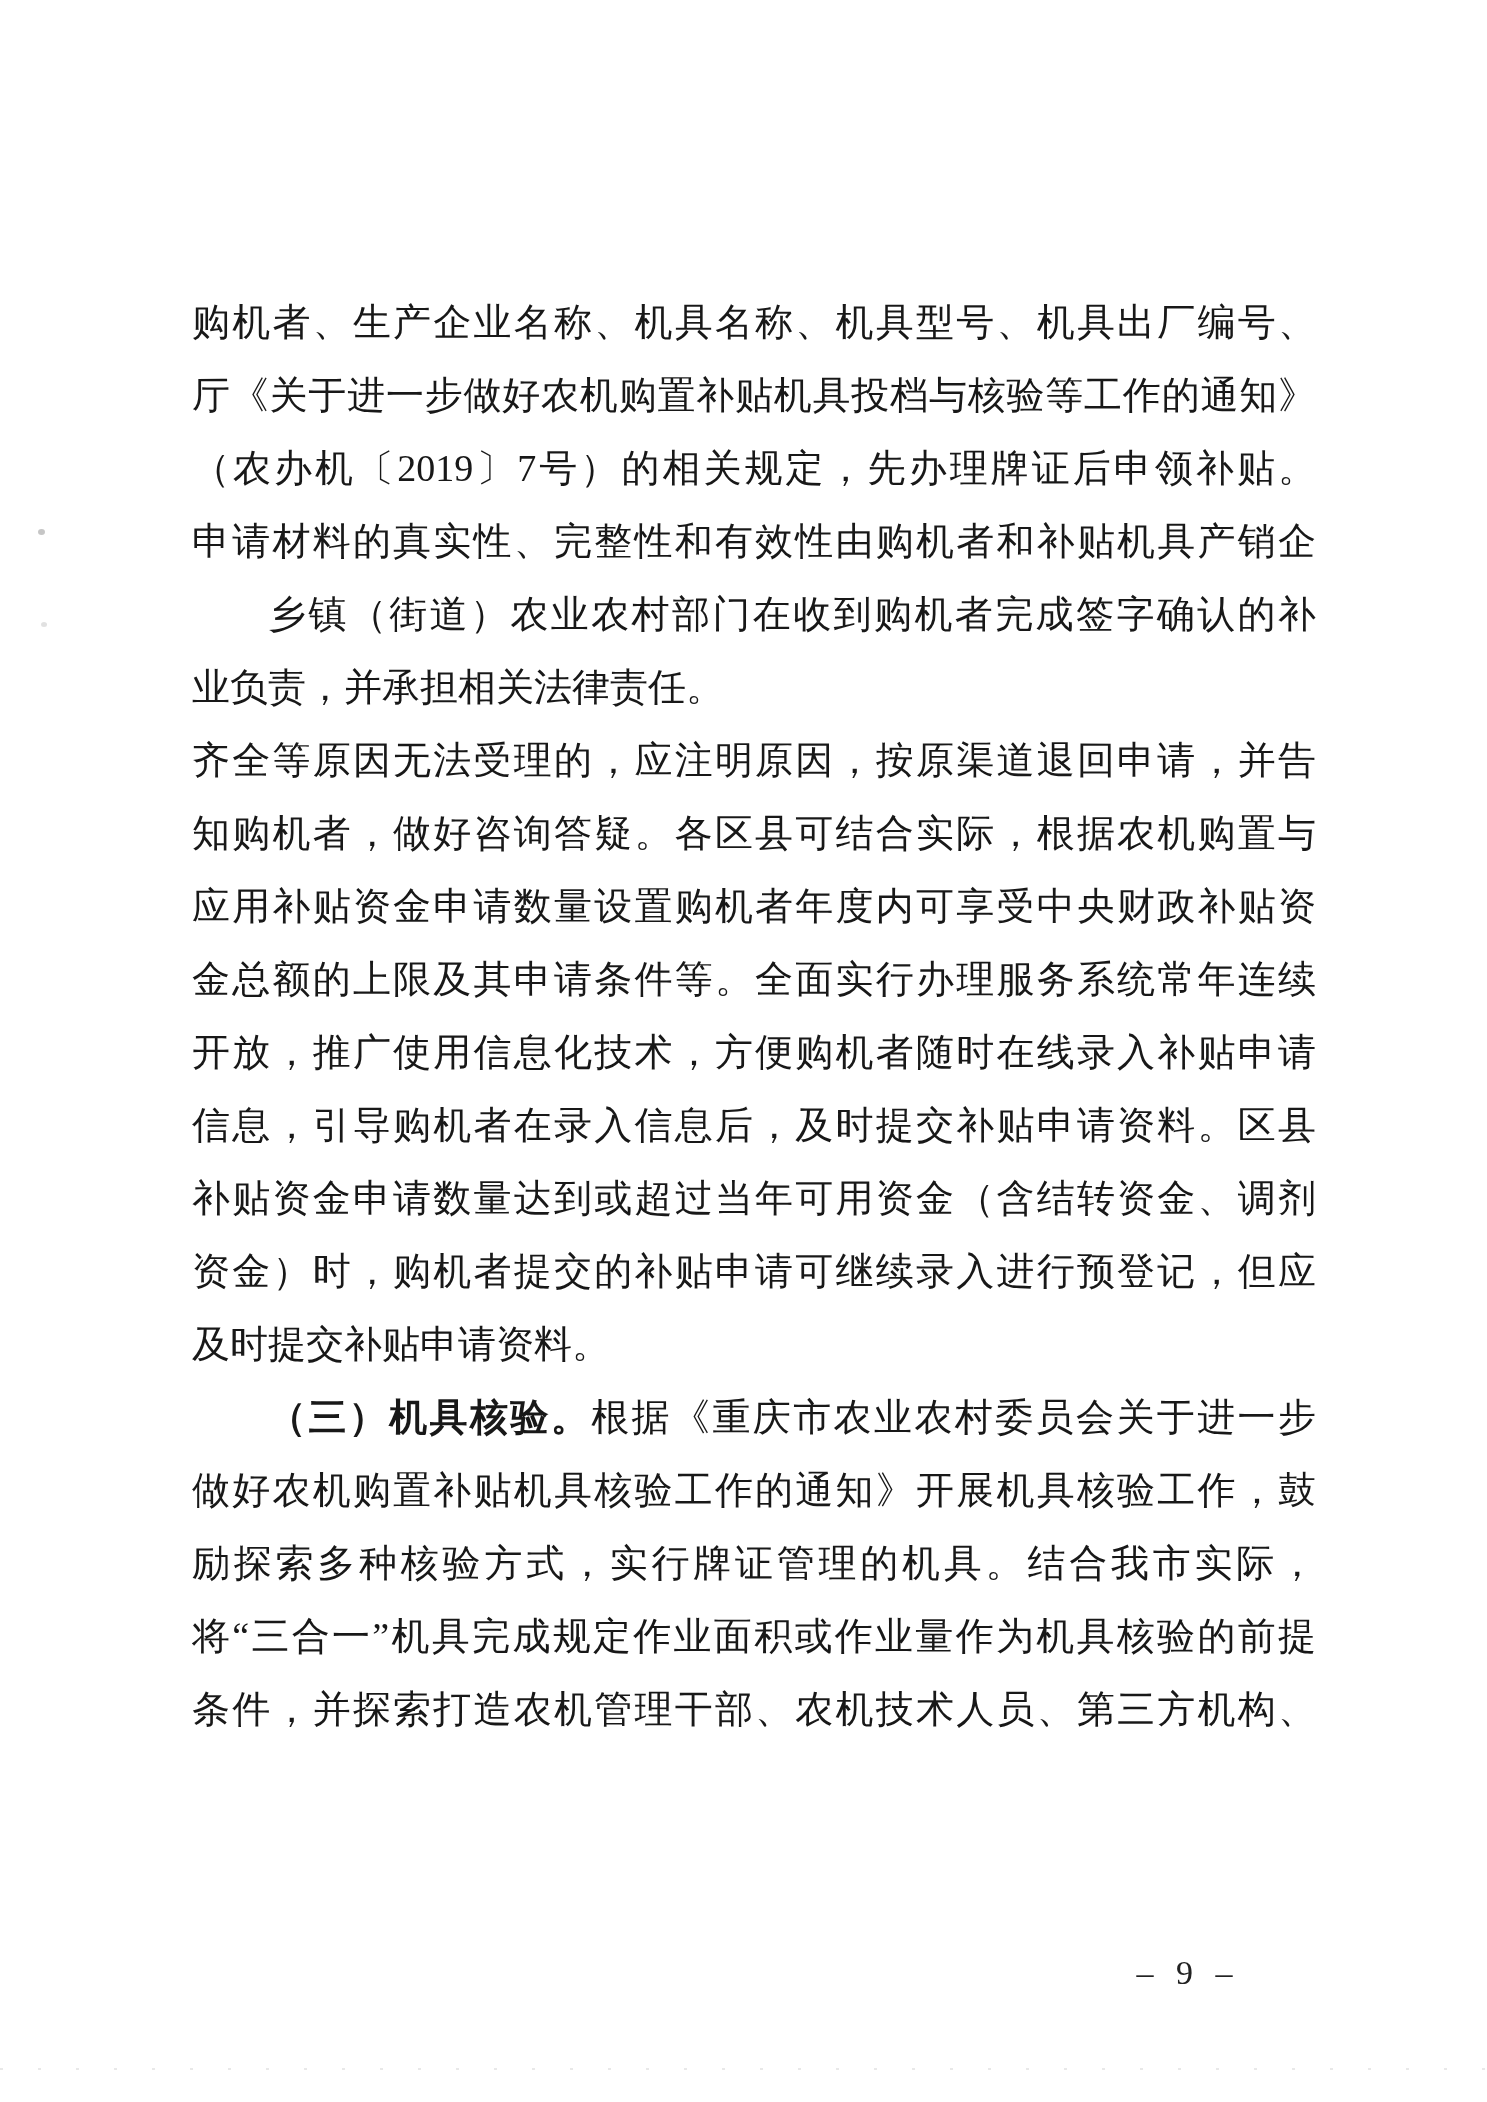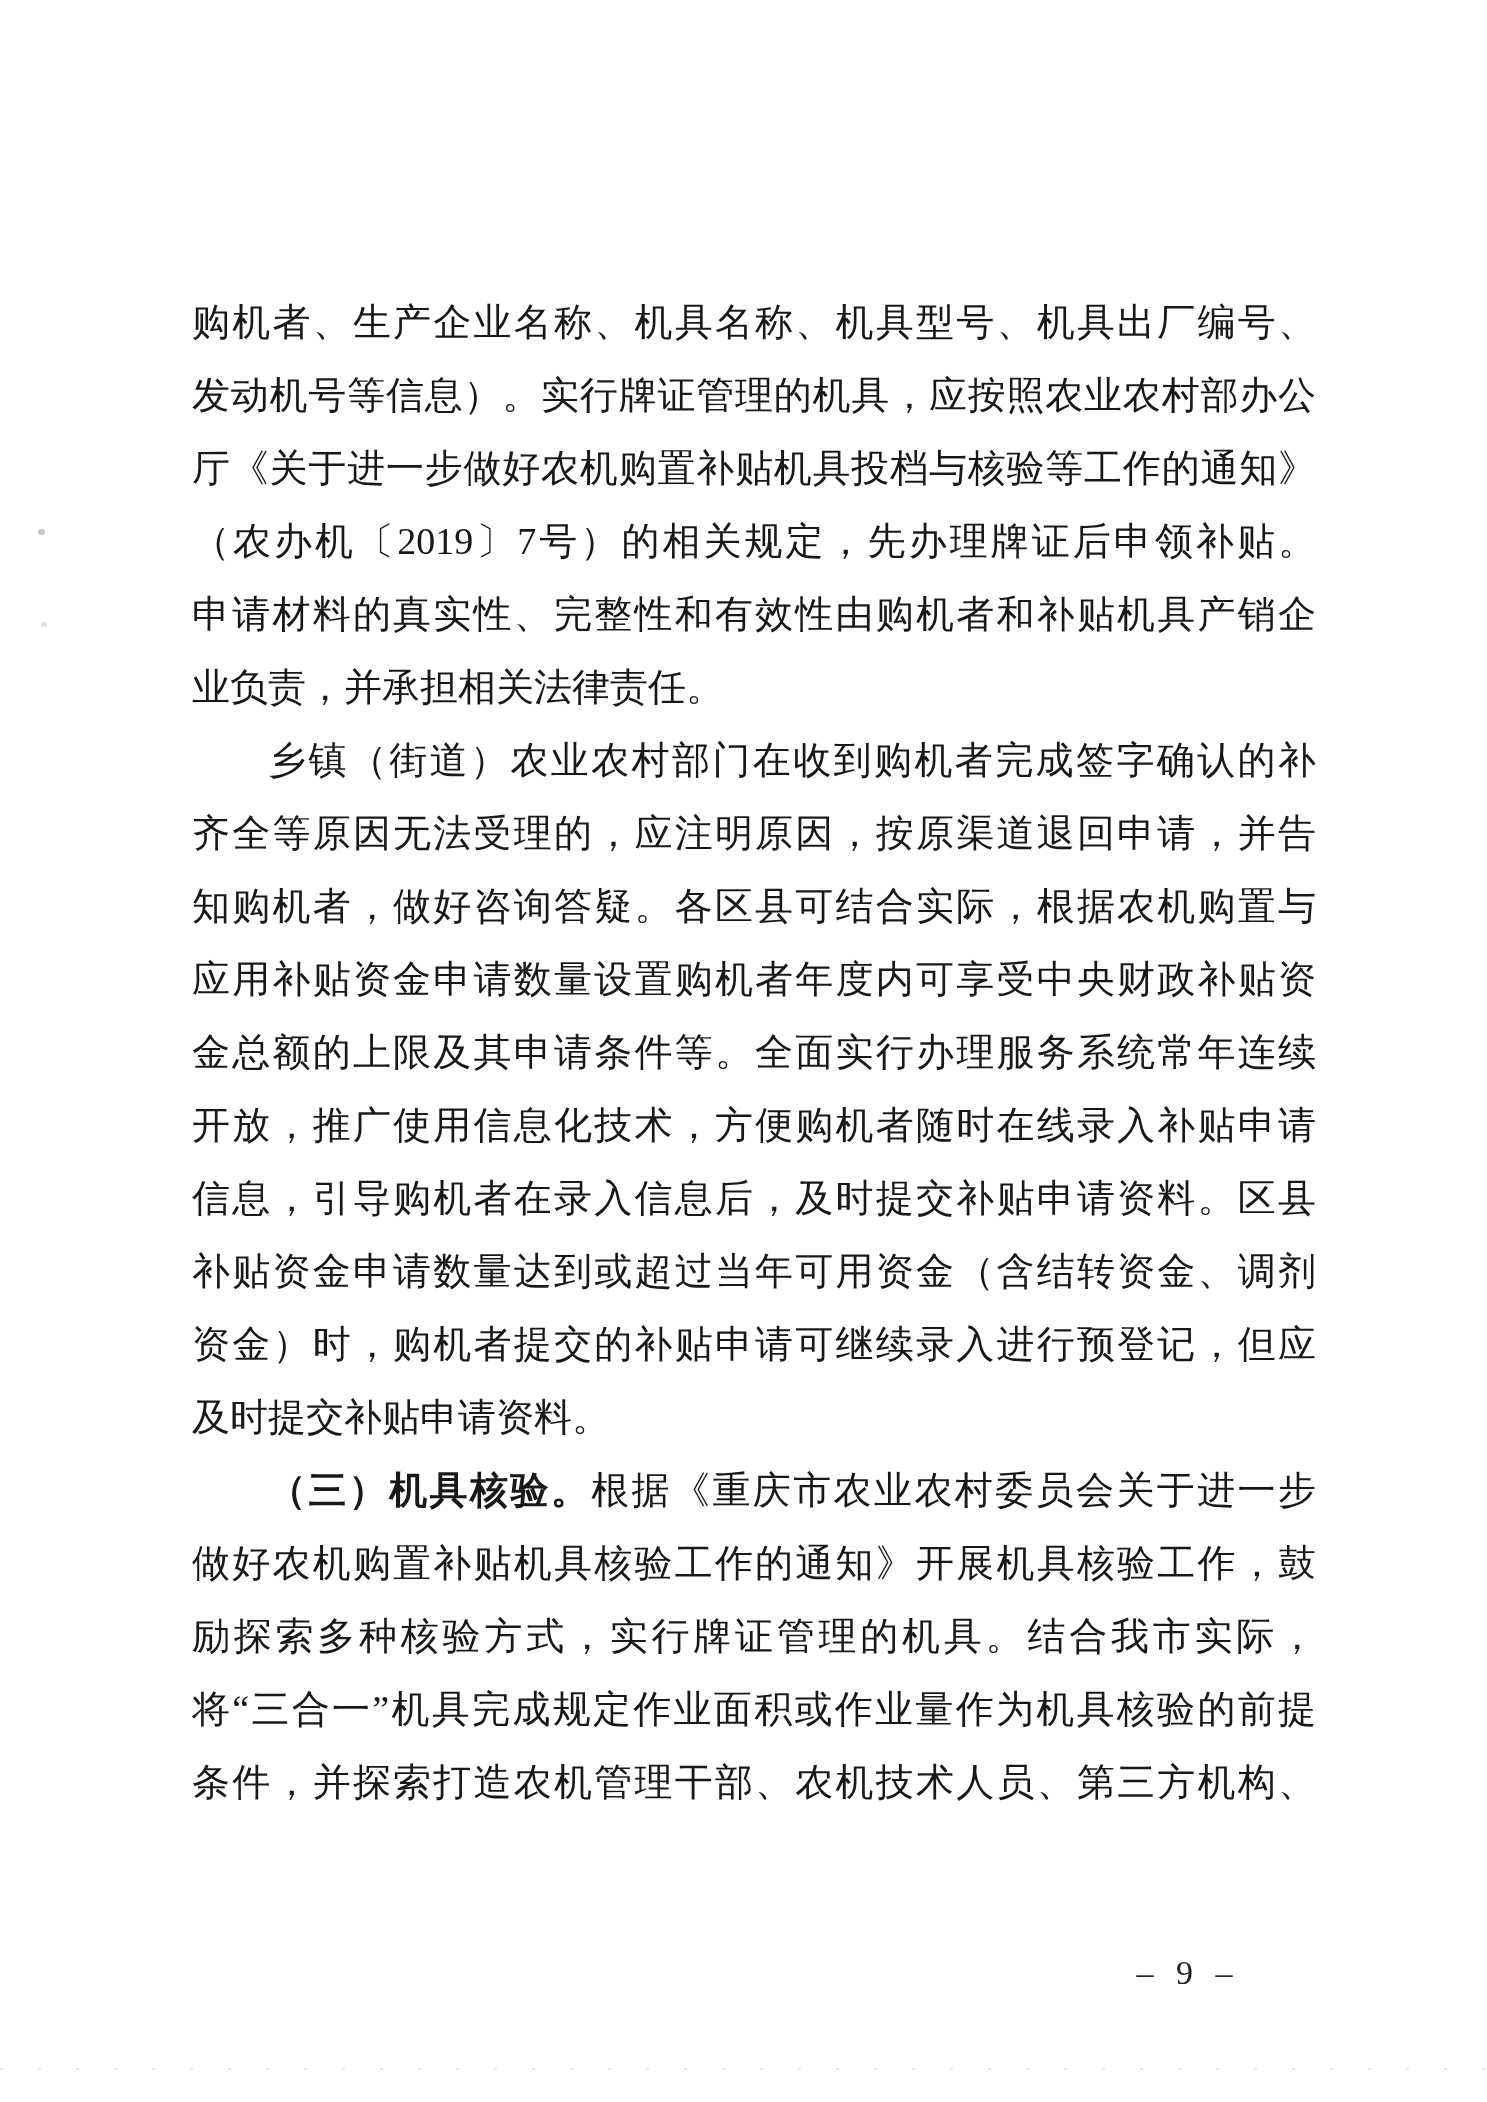--- a/index.html
+++ b/index.html
@@ -89,27 +89,26 @@
   }
 </style>
 </head>
 <body>
 
 <div class="page">
 
   <div class="doc">
 
     <div class="line j">购机者、生产企业名称、机具名称、机具型号、机具出厂编号、</div>
-    <div class="line j">发动机号等信息）。实行牌证管理的机具，应按照农业农村部办公</div>
     <div class="line j">厅《关于进一步做好农机购置补贴机具投档与核验等工作的通知》</div>
     <div class="line j">（农办机〔2019〕7号）的相关规定，先办理牌证后申领补贴。</div>
     <div class="line j">申请材料的真实性、完整性和有效性由购机者和补贴机具产销企</div>
+    <div class="line j indent">乡镇（街道）农业农村部门在收到购机者完成签字确认的补</div>
+
     <div class="line">业负责，并承担相关法律责任。</div>
-
-    <div class="line j indent">乡镇（街道）农业农村部门在收到购机者完成签字确认的补</div>
     <div class="line j">齐全等原因无法受理的，应注明原因，按原渠道退回申请，并告</div>
     <div class="line j">知购机者，做好咨询答疑。各区县可结合实际，根据农机购置与</div>
     <div class="line j">应用补贴资金申请数量设置购机者年度内可享受中央财政补贴资</div>
     <div class="line j">金总额的上限及其申请条件等。全面实行办理服务系统常年连续</div>
     <div class="line j">开放，推广使用信息化技术，方便购机者随时在线录入补贴申请</div>
     <div class="line j">信息，引导购机者在录入信息后，及时提交补贴申请资料。区县</div>
     <div class="line j">补贴资金申请数量达到或超过当年可用资金（含结转资金、调剂</div>
     <div class="line j">资金）时，购机者提交的补贴申请可继续录入进行预登记，但应</div>
     <div class="line">及时提交补贴申请资料。</div>
 

